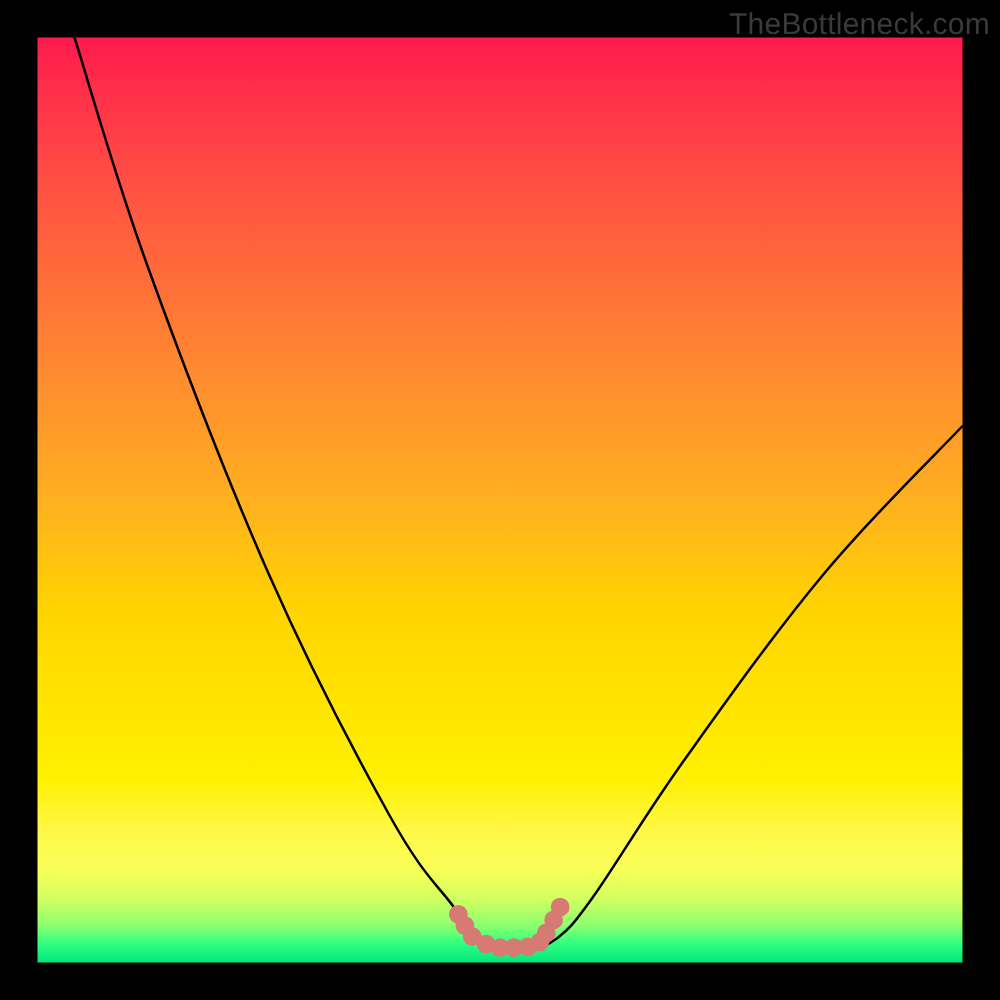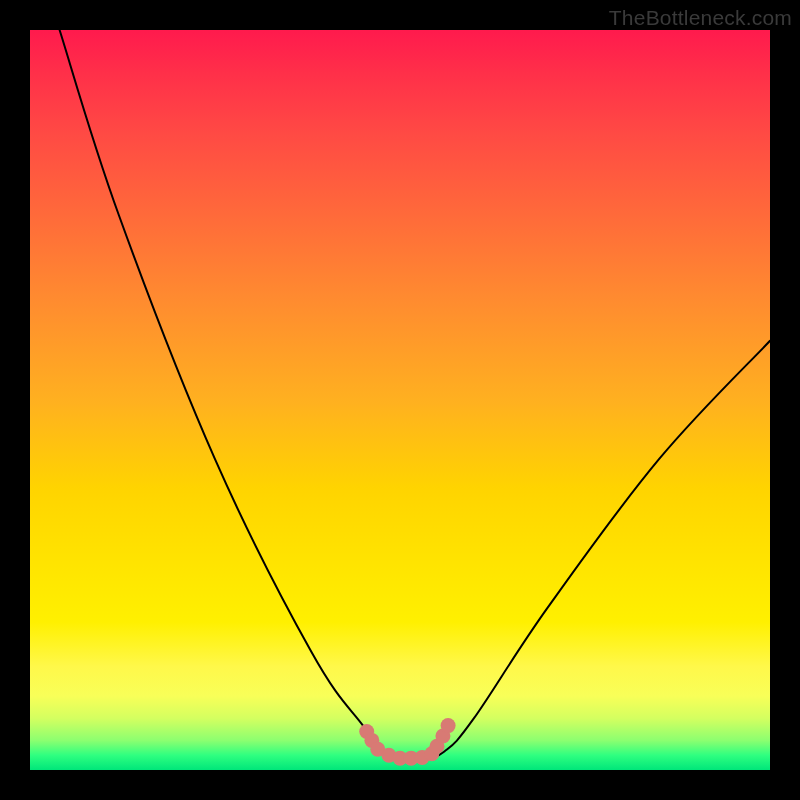--- a/index.html
+++ b/index.html
@@ -42,21 +42,21 @@
       #8cff70 96%,
       #2fff80 98%,
       #00e67a 100%
     );
   }
   .watermark {
     position: absolute;
     top: 6px;
     right: 8px;
     font-family: Arial, Helvetica, sans-serif;
-    font-size: 21px;
+    font-size: 24px;
     letter-spacing: 0.2px;
     color: #3a3a3a;
     user-select: none;
     text-align: right;
   }
   svg.curve {
     position: absolute;
     left: 30px;
     top: 30px;
     width: 740px;

